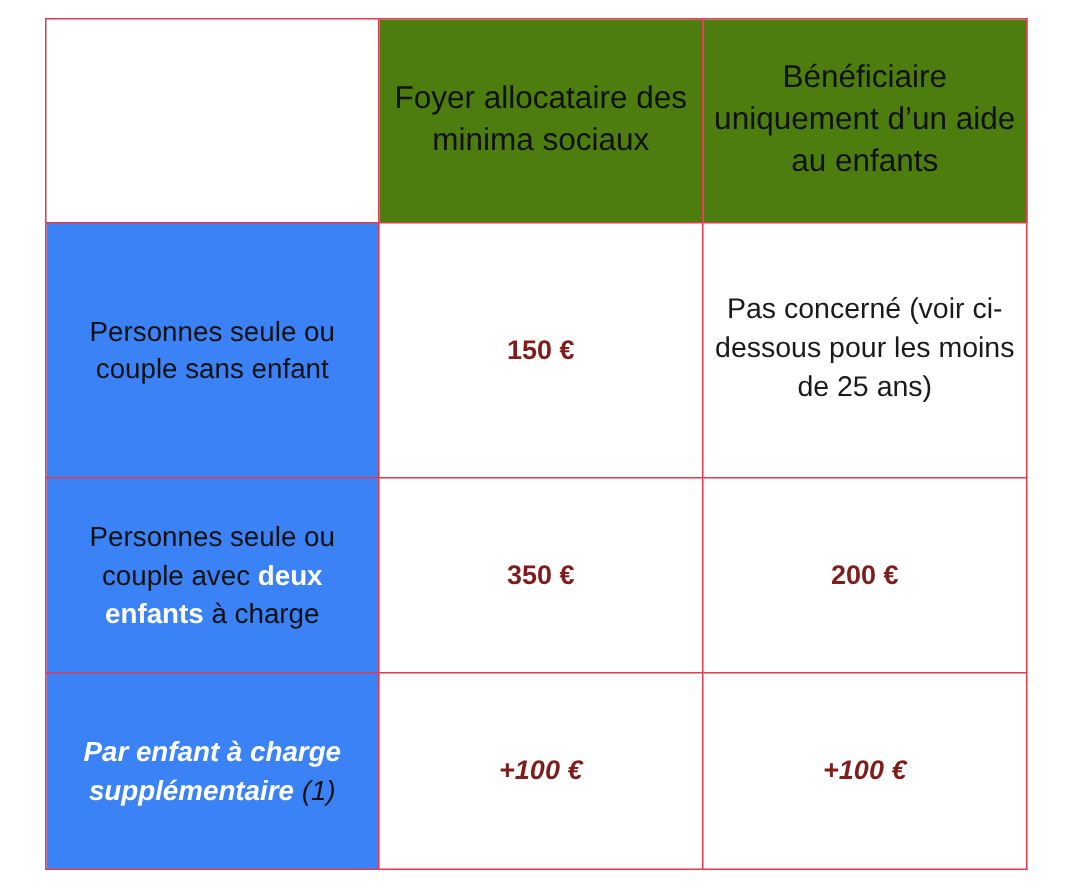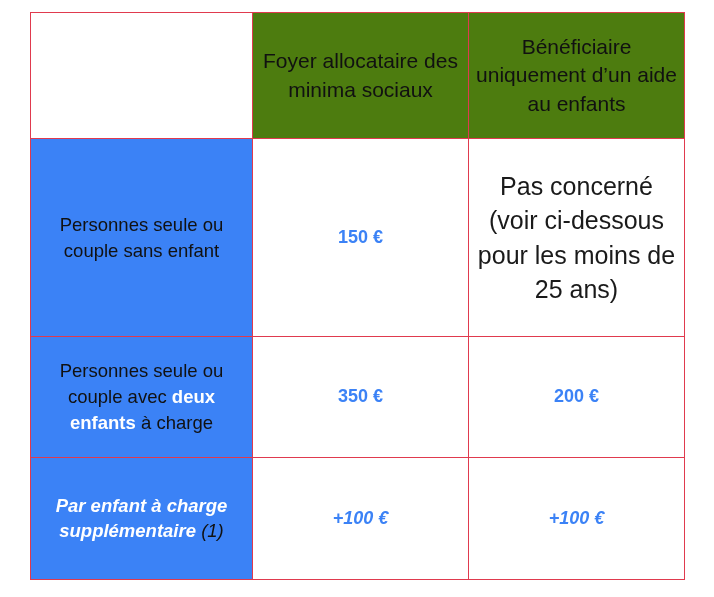--- a/index.html
+++ b/index.html
@@ -63,27 +63,27 @@
     font-weight: 700;
     color: #ffffff;
   }
   .label-cell.all-bold .tail {
     color: #111111;
     font-weight: 400;
   }
   
   .value-cell {
     background: #ffffff;
-    color: #3b82f6;
+    color: #7f1d1d;
     font-size: 18px;
     font-weight: 700;
   }
   .value-cell.note {
     font-weight: 400;
-    font-size: 25px;
+    font-size: 19px;
     line-height: 1.38;
     color: #1a1a1a;
   }
   .r-hdr { height: 93px; }
   .r-1 { height: 118px; }
   .r-2 { height: 87px; }
   .r-3 { height: 90px; }
   .r-4 { height: 89px; }
   .r-5 { height: 91px; font-style: italic; }
 </style>

